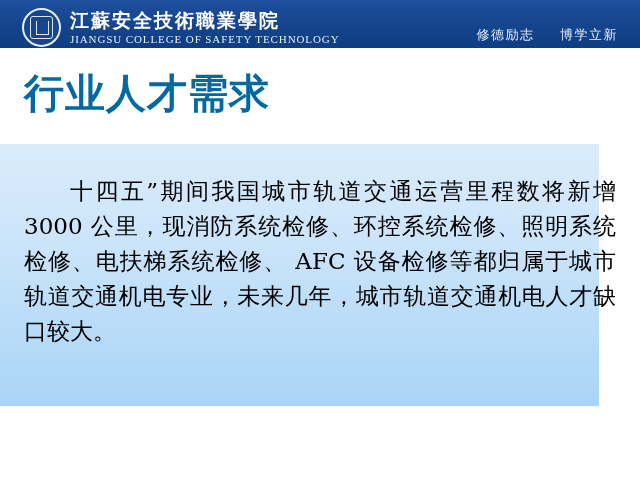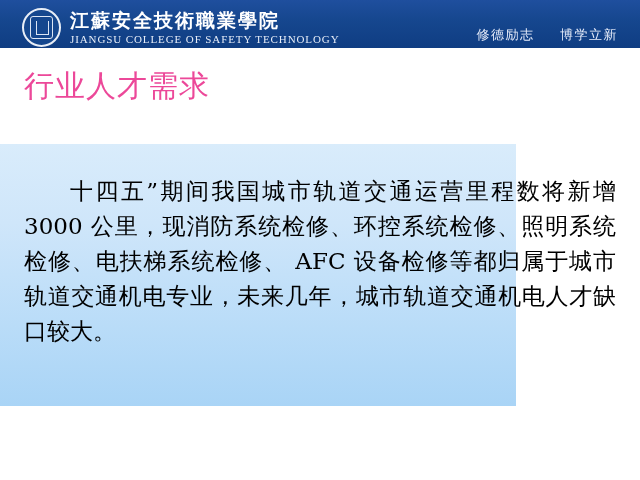--- a/index.html
+++ b/index.html
@@ -107,32 +107,32 @@
   .header-motto .gap {
     display: inline-block;
     width: 16px;
   }
   
   .title {
     position: absolute;
     left: 24px;
     top: 66px;
     font-family: "DejaVu Sans", "Liberation Sans", sans-serif;
-    font-size: 30px;
-    font-weight: normal;
-    color: #ec4899;
+    font-size: 40px;
+    font-weight: bold;
+    color: #0369a1;
     letter-spacing: 1px;
     white-space: nowrap;
   }
   
   .body-panel {
     position: absolute;
     left: 0;
     top: 144px;
-    width: 516px;
+    width: 599px;
     height: 262px;
     background: linear-gradient(to bottom, #d9ecfb 0%, #cfe6fa 30%, #b9dcf8 70%, #a9d4f6 100%);
   }
   .body-text {
     position: absolute;
     left: 24px;
     top: 30px;
     width: 592px;
     font-family: "DejaVu Serif", "Liberation Serif", serif;
     font-size: 23px;

